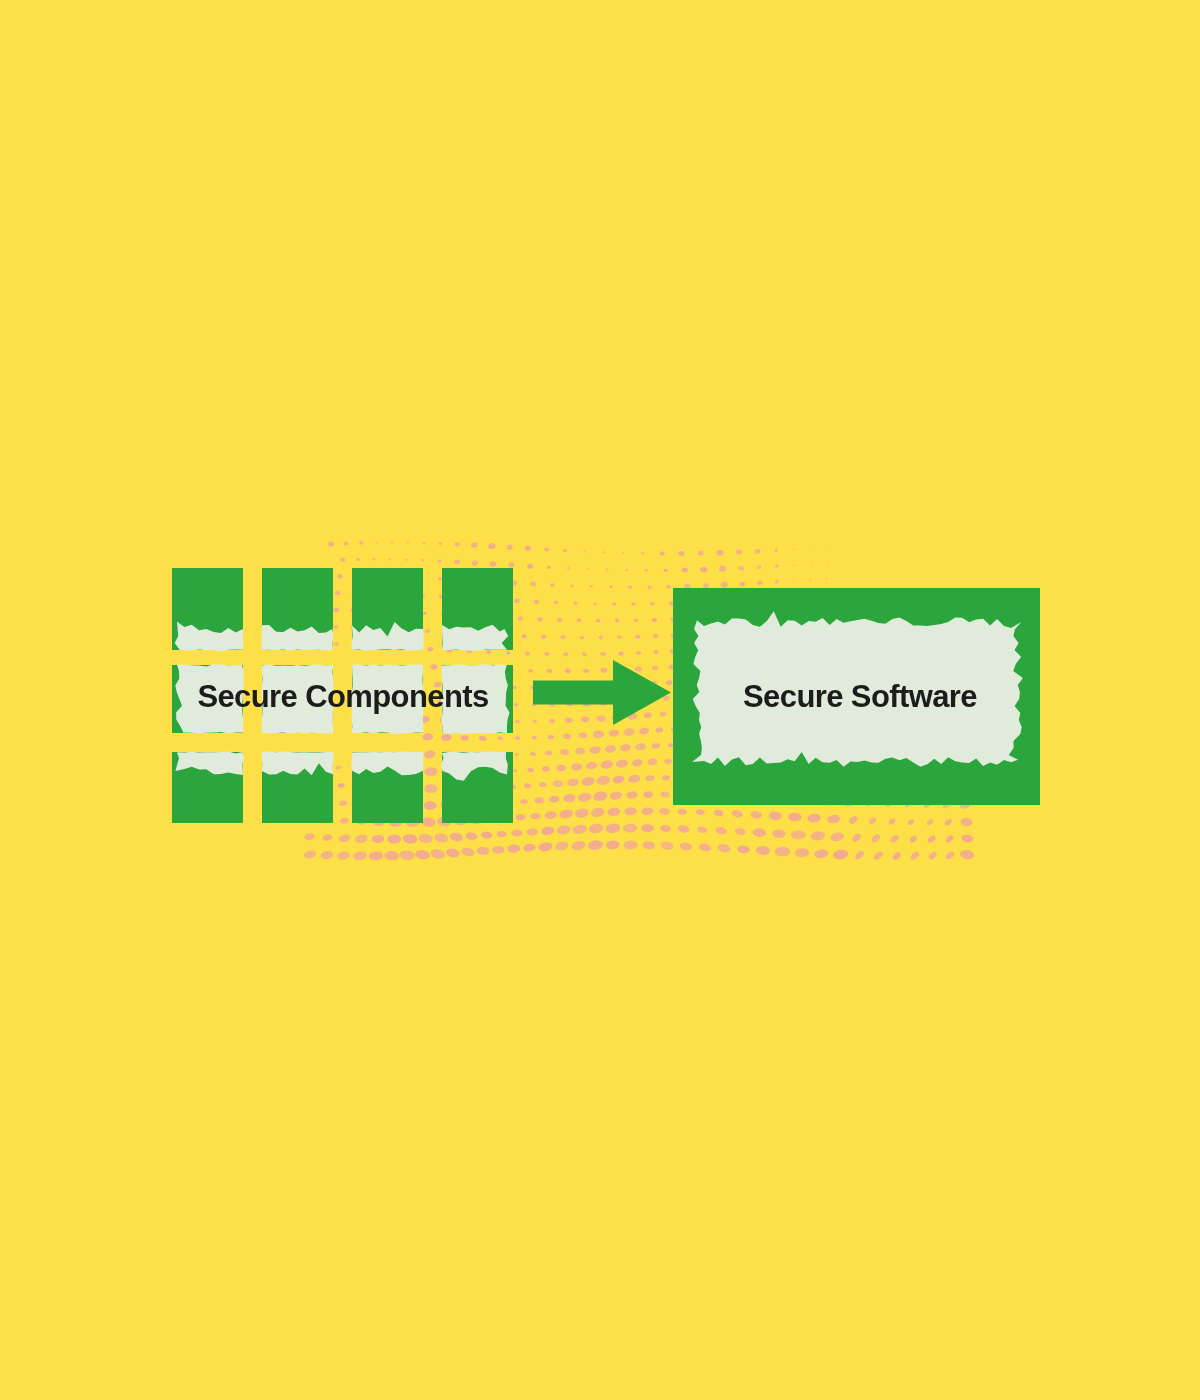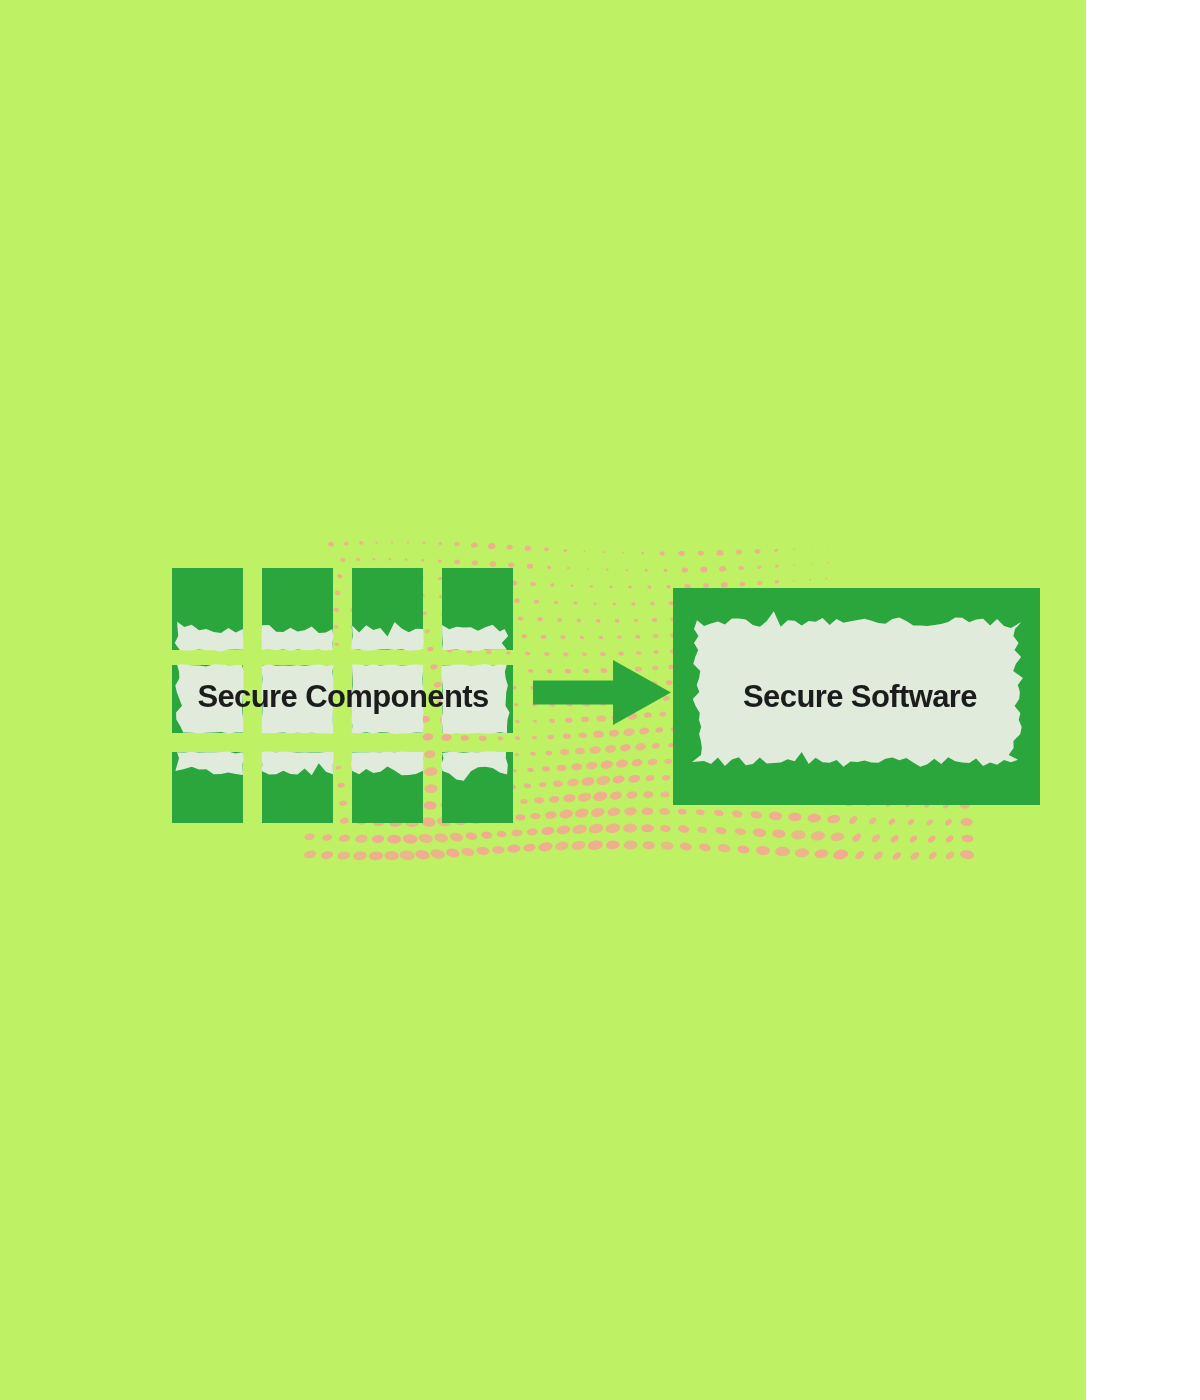--- a/index.html
+++ b/index.html
@@ -1,16 +1,16 @@
 <!DOCTYPE html>
 <html><head>
 <meta charset="utf-8">
 <style>
   html,body{margin:0;padding:0;background:#ffffff;}
-  .stage{position:relative;width:1086px;height:1400px;background:#bef264;overflow:hidden;}
+  .stage{position:relative;width:1200px;height:1400px;background:#fde047;overflow:hidden;}
   .stage svg{display:block;width:1200px;height:1400px;}
   .label{
     font-family:"Liberation Sans", sans-serif;
     font-weight:700;
     font-size:31px;
     letter-spacing:-0.6px;
     fill:#1C1C1C;
   }
 </style>
 </head>

